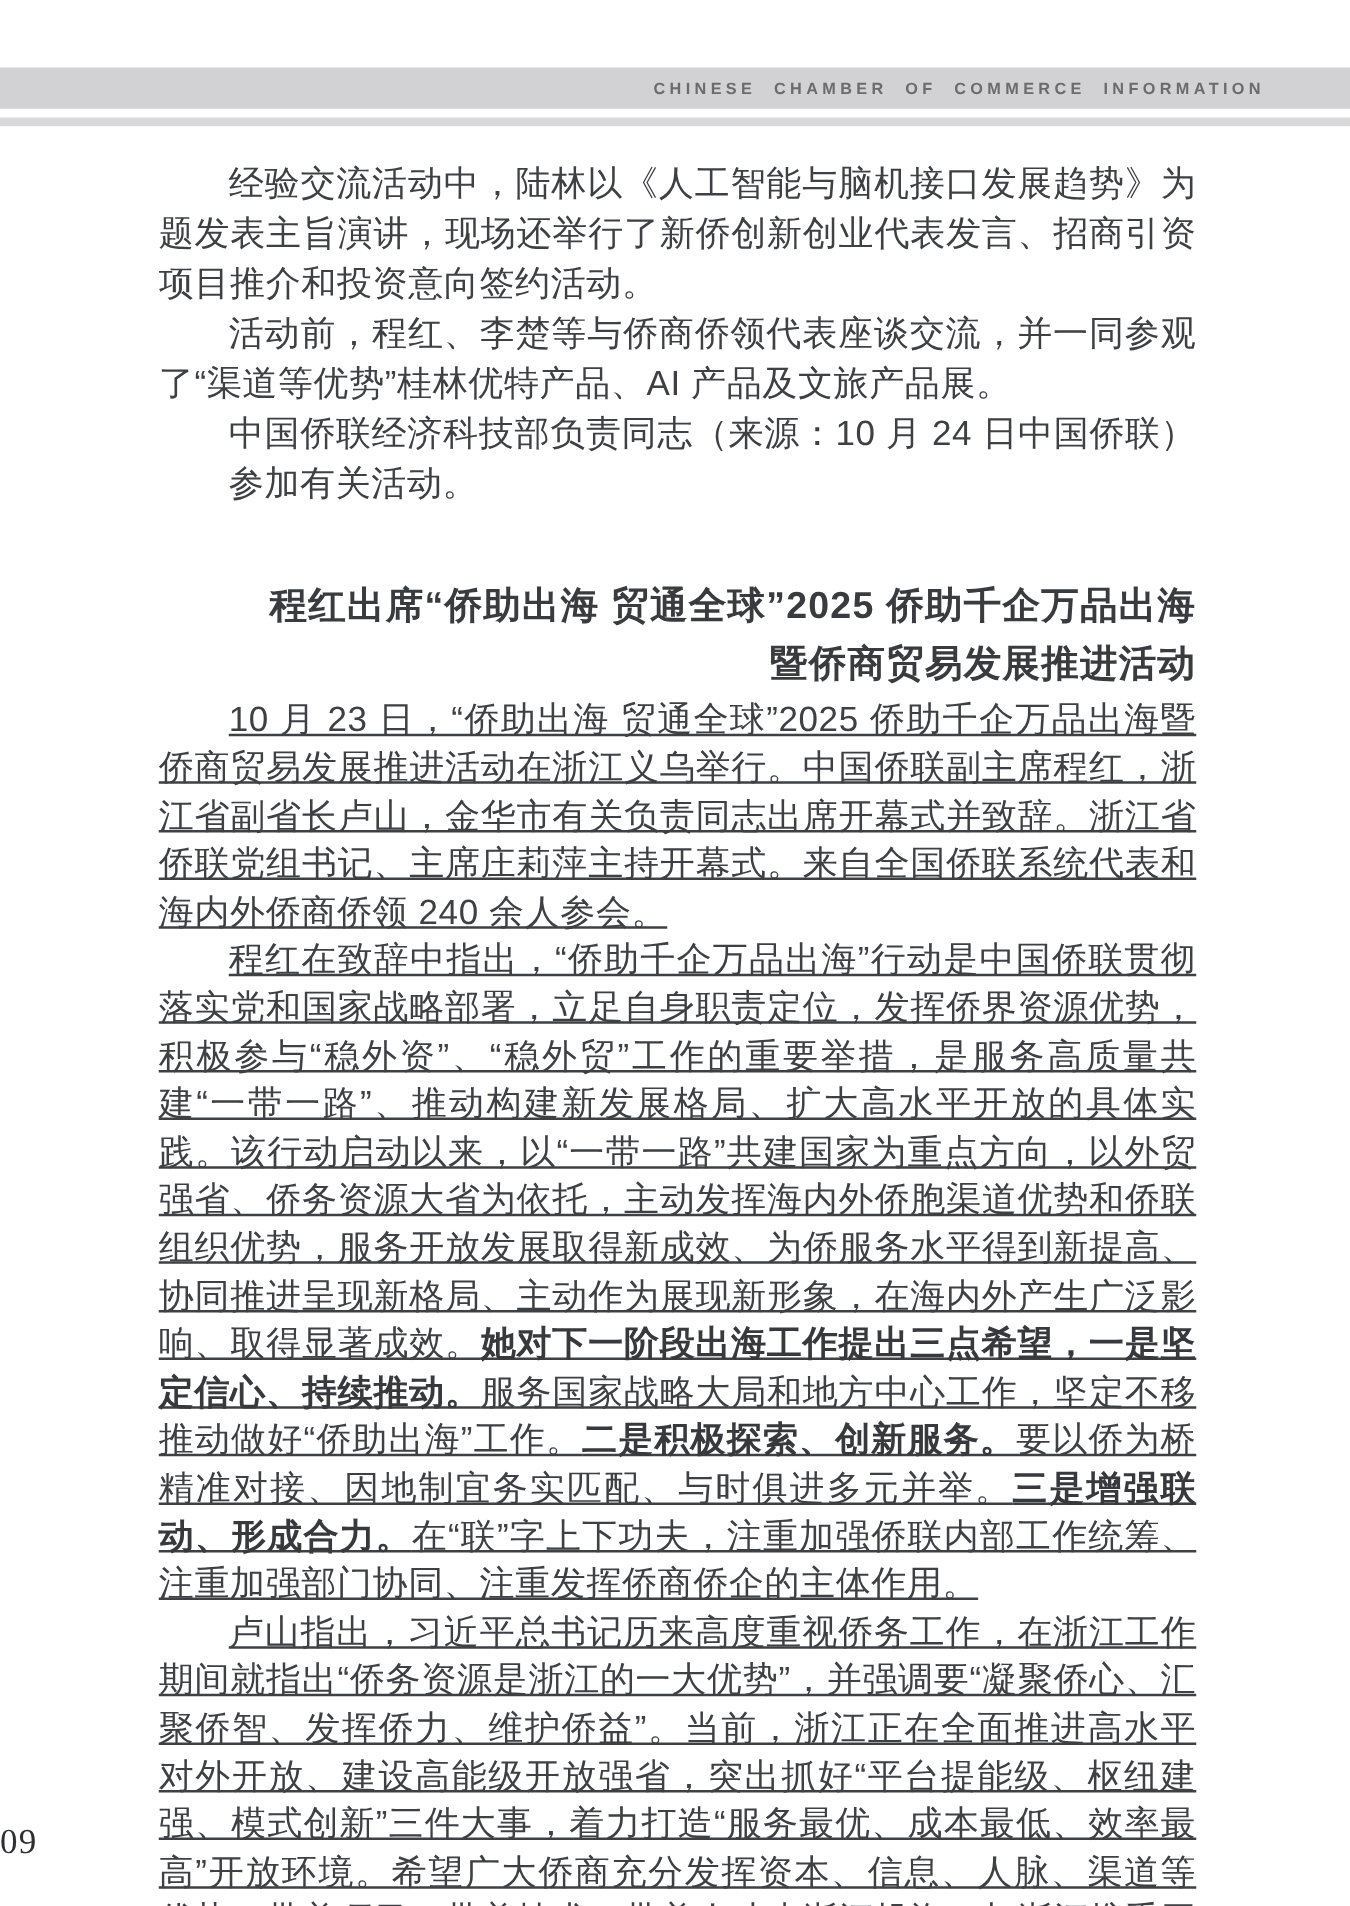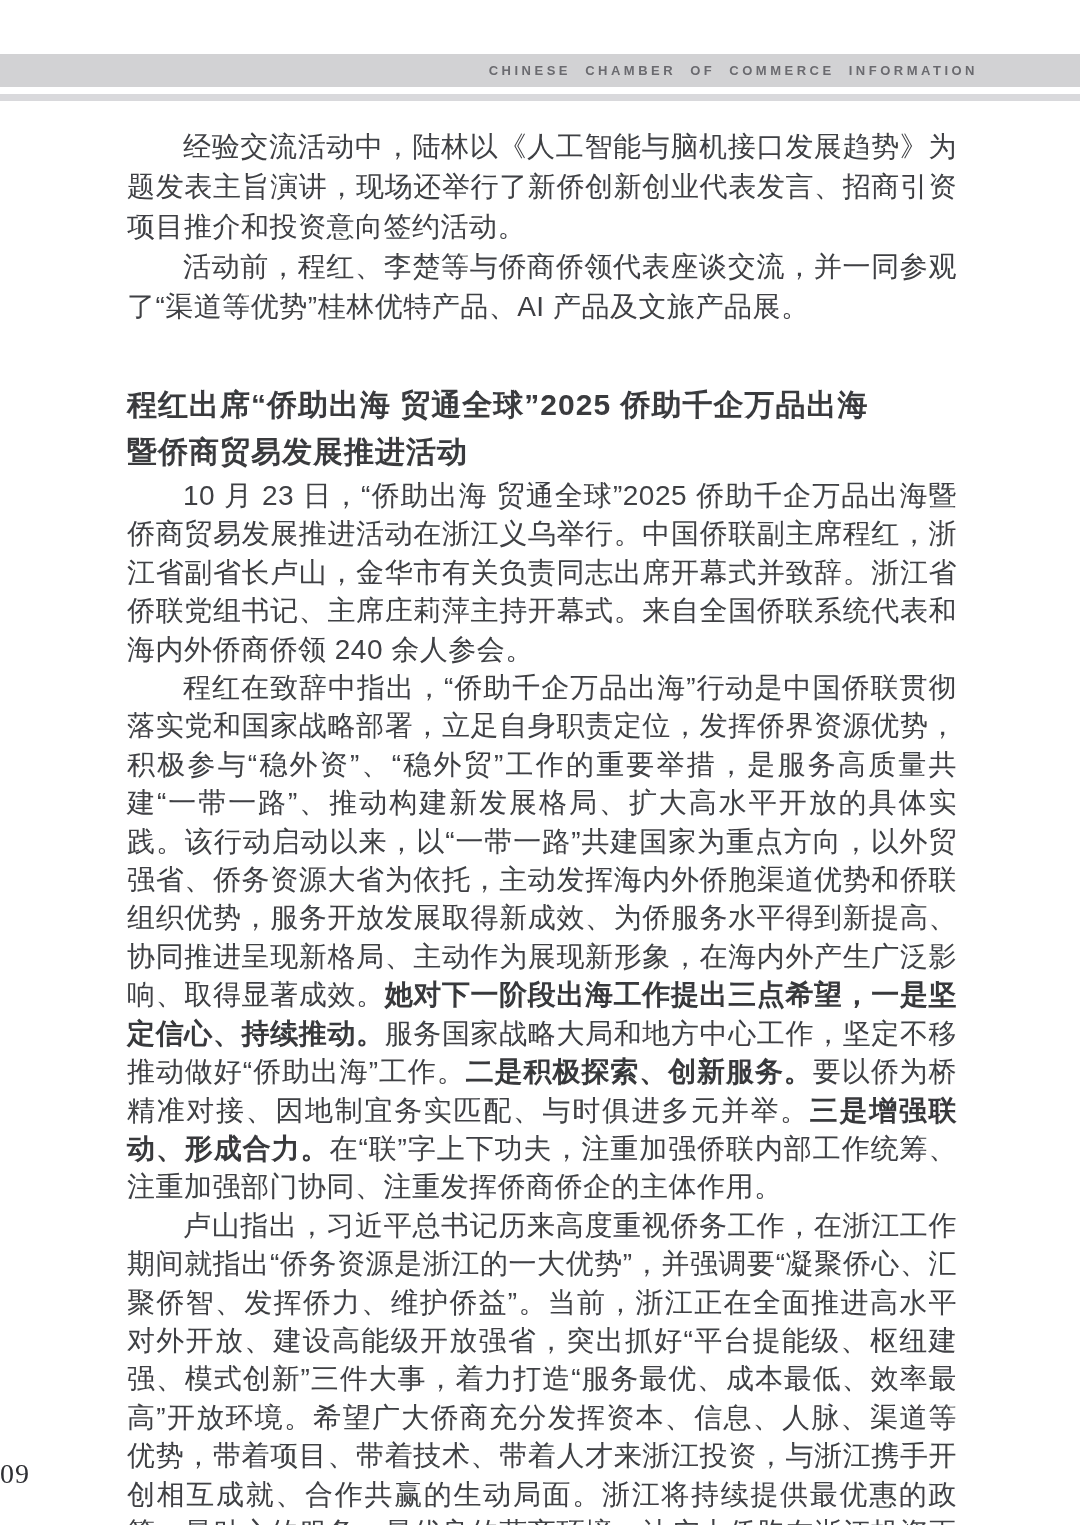--- a/index.html
+++ b/index.html
@@ -12,21 +12,21 @@
     font-family: "Liberation Sans", sans-serif;
   }
   .header-band {
     position: absolute;
     top: 54px; left: 0;
     width: 1080px; height: 33px;
     background: #d2d2d4;
     display: flex;
     align-items: center;
     justify-content: flex-end;
-    padding-right: 102px;
+    padding-right: 68px;
     box-sizing: border-box;
   }
   .header-band .banner-text {
     font-size: 13px;
     font-weight: bold;
     letter-spacing: 3.5px;
     word-spacing: 7px;
     color: #6a6a6f;
     white-space: nowrap;
   }
@@ -56,26 +56,26 @@
     text-indent: 0;
   }
   .source-line .lead { padding-left: 2em; }
   .source-line .source { white-space: nowrap; }
   .article-title {
     margin: 54px 0 0 0;
     font-size: 30px;
     font-weight: bold;
     line-height: 47px;
     color: #3a3b3e;
-    text-align: left;
+    text-align: right;
     letter-spacing: 1px;
   }
   .article-title .title-line { display: block; }
   .article-body { margin-top: 2px; }
-  .article-body .para { line-height: 38.4px; }
+  .article-body .para { line-height: 38.4px; text-decoration: underline; }
   .article-body .b { font-weight: bold; color: #38393c; }
   footer {
     position: absolute;
     top: 1458px; left: 0;
     width: 1080px;
   }
   .page-number {
     font-family: "Liberation Serif", serif;
     font-size: 28px;
     color: #2e2f33;
@@ -90,20 +90,24 @@
   <div class="header-band">
     <span class="banner-text">CHINESE CHAMBER OF COMMERCE INFORMATION</span>
   </div>
   <div class="header-band-thin"></div>
 
   <main>
 
     <section>
       <p class="para indent">经验交流活动中，陆林以《人工智能与脑机接口发展趋势》为题发表主旨演讲，现场还举行了新侨创新创业代表发言、招商引资项目推介和投资意向签约活动。</p>
       <p class="para indent">活动前，程红、李楚等与侨商侨领代表座谈交流，并一同参观了“渠道等优势”桂林优特产品、AI 产品及文旅产品展。</p>
+      <p class="para source-line">
+        <span class="lead">中国侨联经济科技部负责同志参加有关活动。</span>
+        <span class="source">（来源：10 月 24 日中国侨联）</span>
+      </p>
     </section>
 
     <section>
       <h1 class="article-title">
         <span class="title-line">程红出席“侨助出海 贸通全球”2025 侨助千企万品出海</span>
         <span class="title-line">暨侨商贸易发展推进活动</span>
       </h1>
       <div class="article-body">
         <p class="para indent"><span>10 月 23 日，“侨助出海 贸通全球”2025 侨助千企万品出海暨侨商贸易发展推进活动在浙江义乌举行。中国侨联副主席程红，浙江省副省长卢山，金华市有关负责同志出席开幕式并致辞。浙江省侨联党组书记、主席庄莉萍主持开幕式。来自全国侨联系统代表和海内外侨商侨领 240 余人参会。</span></p>
         <p class="para indent"><span>程红在致辞中指出，“侨助千企万品出海”行动是中国侨联贯彻落实党和国家战略部署，立足自身职责定位，发挥侨界资源优势，积极参与“稳外资”、“稳外贸”工作的重要举措，是服务高质量共建“一带一路”、推动构建新发展格局、扩大高水平开放的具体实践。该行动启动以来，以“一带一路”共建国家为重点方向，以外贸强省、侨务资源大省为依托，主动发挥海内外侨胞渠道优势和侨联组织优势，服务开放发展取得新成效、为侨服务水平得到新提高、协同推进呈现新格局、主动作为展现新形象，在海内外产生广泛影响、取得显著成效。</span><span class="b">她对下一阶段出海工作提出三点希望，一是坚定信心、持续推动。</span><span>服务国家战略大局和地方中心工作，坚定不移推动做好“侨助出海”工作。</span><span class="b">二是积极探索、创新服务。</span><span>要以侨为桥精准对接、因地制宜务实匹配、与时俱进多元并举。</span><span class="b">三是增强联动、形成合力。</span><span>在“联”字上下功夫，注重加强侨联内部工作统筹、注重加强部门协同、注重发挥侨商侨企的主体作用。</span></p>

